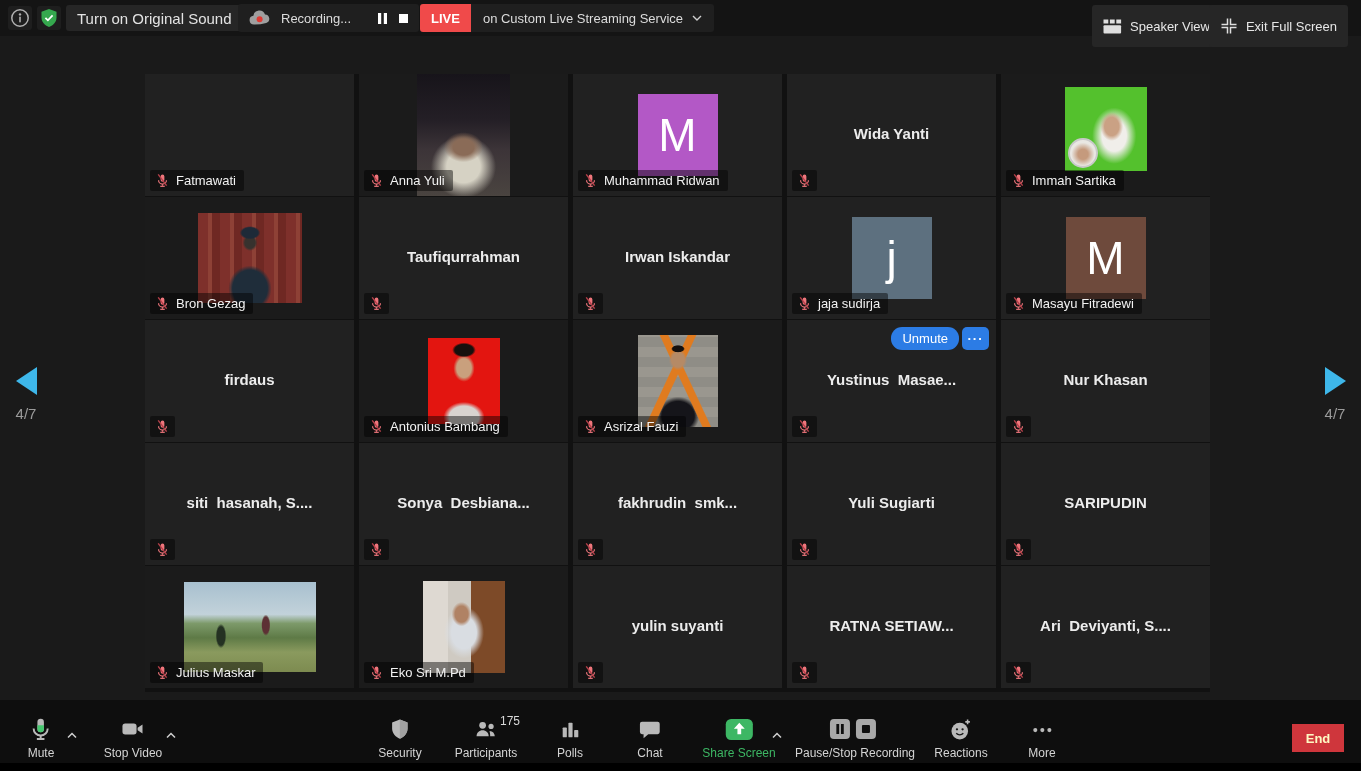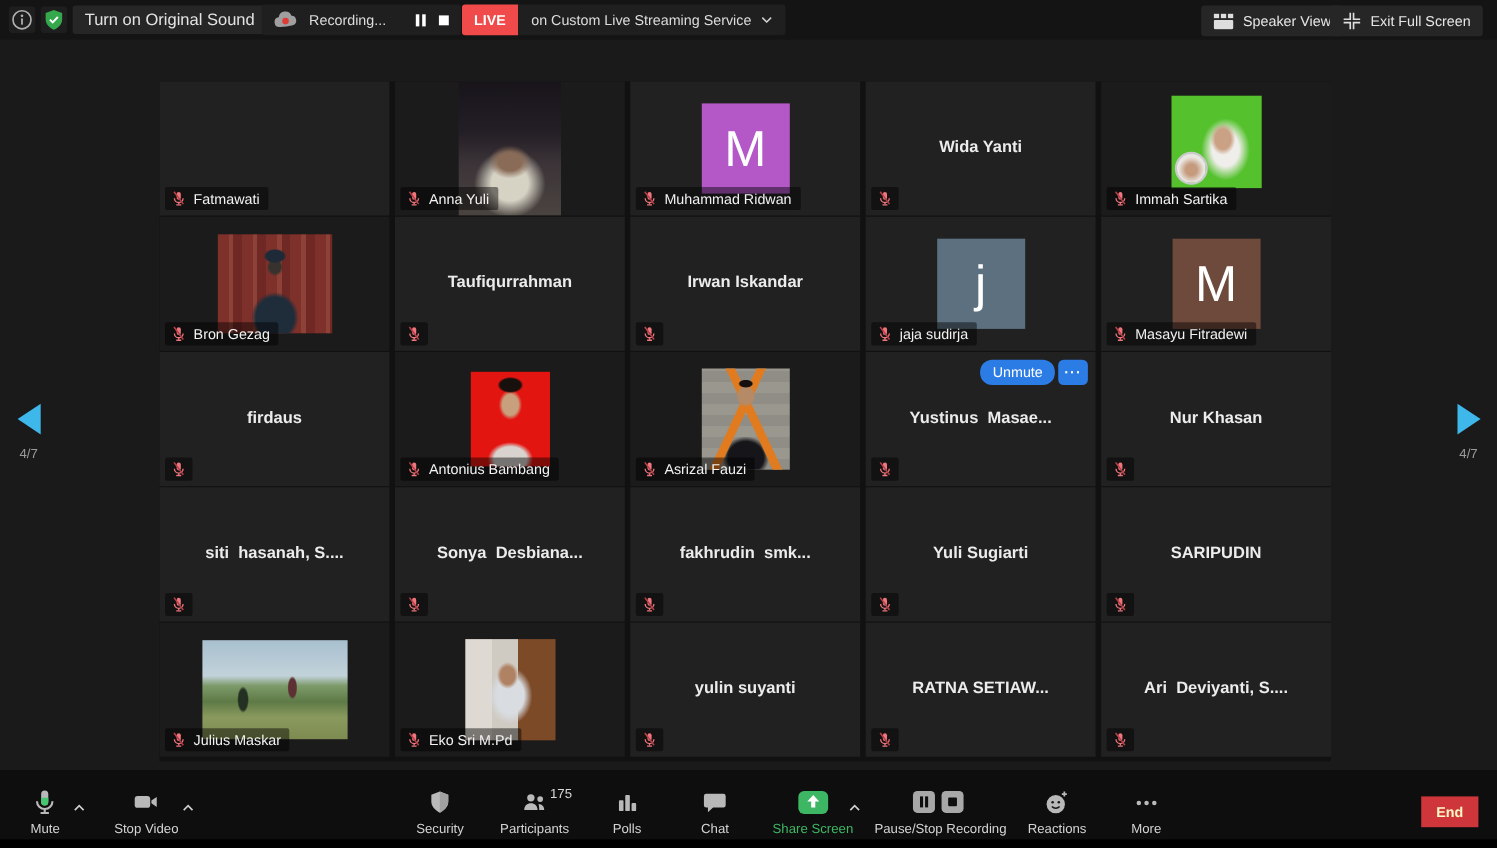--- a/index.html
+++ b/index.html
@@ -17,21 +17,21 @@
         width:19px;display:flex;align-items:center;justify-content:center;}
   #rec-group{position:absolute;left:238px;top:4px;height:28px;background:#1f1f1f;border-radius:3px;
         display:flex;align-items:center;padding:0 10px;gap:9px;}
   #rec-group .txt{color:#dcdcdc;font-size:13px;margin-right:16px;}
   #live-group{position:absolute;left:420px;top:4px;height:28px;display:flex;}
   #live-badge{background:#f04a4a;color:#fff;font-weight:bold;font-size:13px;border-radius:3px 0 0 3px;
         display:flex;align-items:center;padding:0 11px;}
   #live-rest{background:#1f1f1f;border-radius:0 3px 3px 0;color:#dcdcdc;font-size:13px;
         display:flex;align-items:center;padding:0 12px;gap:9px;}
   .tr-btn{position:absolute;top:5px;height:26px;background:#262626;border-radius:3px;color:#e6e6e6;
-        font-size:13px;display:flex;align-items:center;gap:8px;padding:1px 11px;}
+        font-size:13px;display:flex;align-items:center;gap:8px;padding:8px 11px;}
   
   #grid{position:absolute;left:145px;top:74px;width:1065px;height:618px;background:#111;
         display:grid;grid-template-columns:repeat(5,209px);grid-auto-rows:122px;column-gap:5px;row-gap:1px;}
   .tile{position:relative;background:#212121;overflow:hidden;display:flex;align-items:center;justify-content:center;}
   .tile.video{background:#1b1b1b;}
   .avatar{width:80px;height:82px;display:flex;align-items:center;justify-content:center;}
   .avatar span{color:#fff;font-size:46px;line-height:1;}
   .center-name{position:absolute;left:0;right:0;top:50%;transform:translateY(-58%);
         text-align:center;color:#ececec;font-size:15px;font-weight:bold;white-space:pre;}
   .chip{position:absolute;left:5px;bottom:5px;background:rgba(0,0,0,0.45);border-radius:2px;
@@ -77,21 +77,21 @@
      linear-gradient(180deg,#a8c0cf 0%,#c2d2da 36%,#7d9a6a 46%,#5e7a46 62%,#8a9a5e 78%,#7d8b50 100%);}
   .art-eko{width:82px;height:92px;background:
      radial-gradient(ellipse 13px 16px at 47% 36%, #b08264 50%, rgba(176,130,100,0) 76%),
      radial-gradient(ellipse 27px 35px at 50% 56%, #d9dde2 46%, rgba(217,221,226,0) 74%),
      linear-gradient(90deg,#ded9d2 0 30%,#cfcac2 30% 58%,#7d4a28 58% 100%);}
   
   .pager{position:absolute;width:48px;text-align:center;}
   .tri{width:0;height:0;border-top:14px solid transparent;border-bottom:14px solid transparent;margin:0 auto;}
   .tri.left{border-right:21px solid #3eb7ea;}
   .tri.right{border-left:21px solid #3eb7ea;}
-  .pager .pg{margin-top:10px;color:#9b9b9b;font-size:12px;}
+  .pager .pg{margin-top:10px;color:#9b9b9b;font-size:15px;}
   
   #toolbar{position:absolute;left:0;top:700px;width:1361px;height:71px;background:#0e0e0e;}
   #toolbar::after{content:"";position:absolute;left:0;bottom:0;width:100%;height:8px;background:#000;}
   .tb-item{position:absolute;top:15px;transform:translateX(-50%);display:flex;flex-direction:column;
         align-items:center;gap:4px;color:#d4d4d4;font-size:12px;white-space:nowrap;}
   .tb-item .ic{height:27px;display:flex;align-items:flex-end;justify-content:center;position:relative;}
   .tb-caret{position:absolute;top:25px;}
   .green-label{color:#3db764;}
   #end-btn{position:absolute;right:17px;top:24px;width:52px;height:28px;background:#cf363c;border-radius:0;
         color:#fef9c3;font-size:13px;font-weight:bold;display:flex;align-items:center;justify-content:center;}

